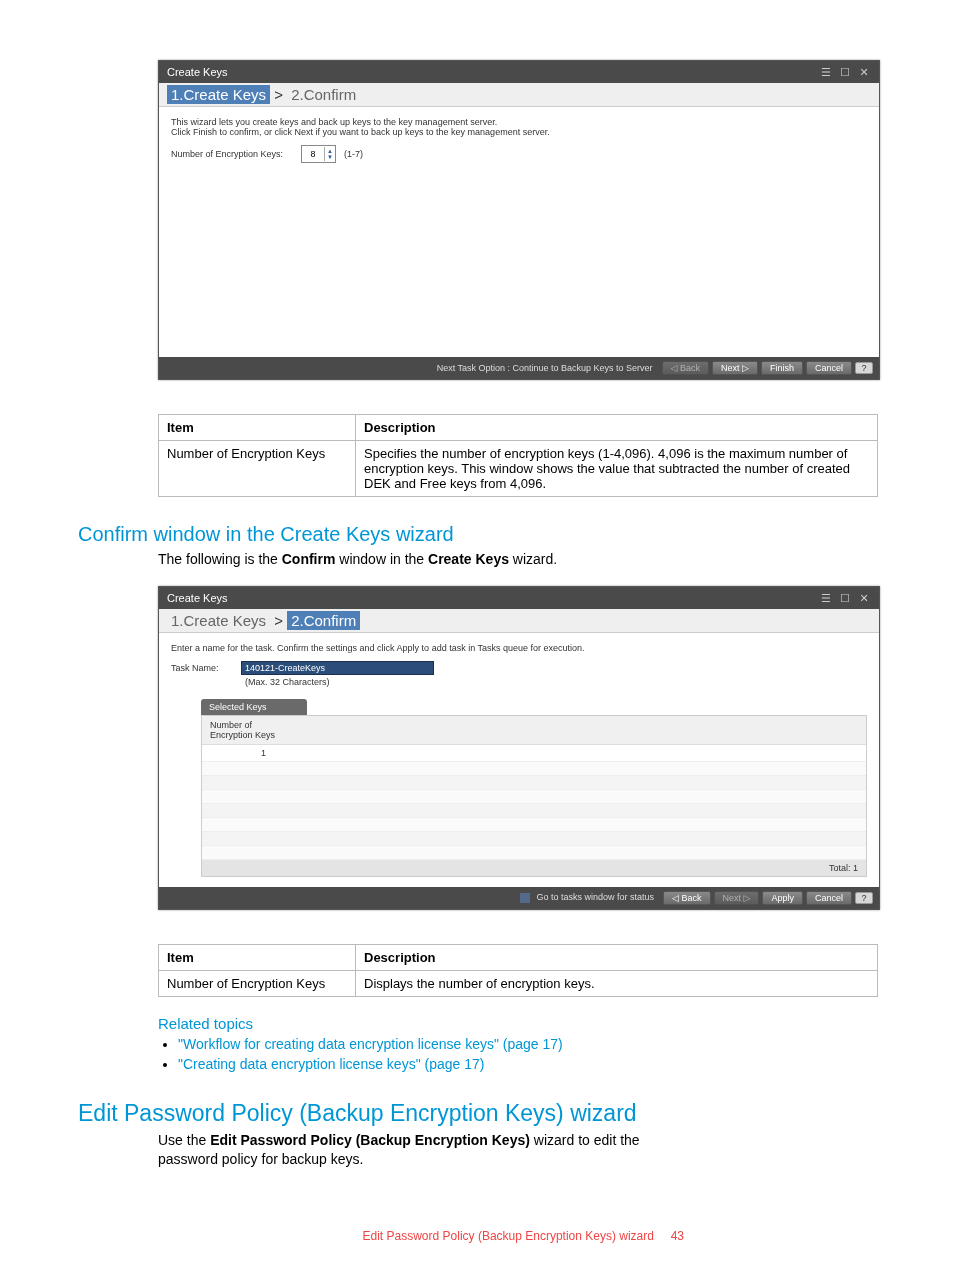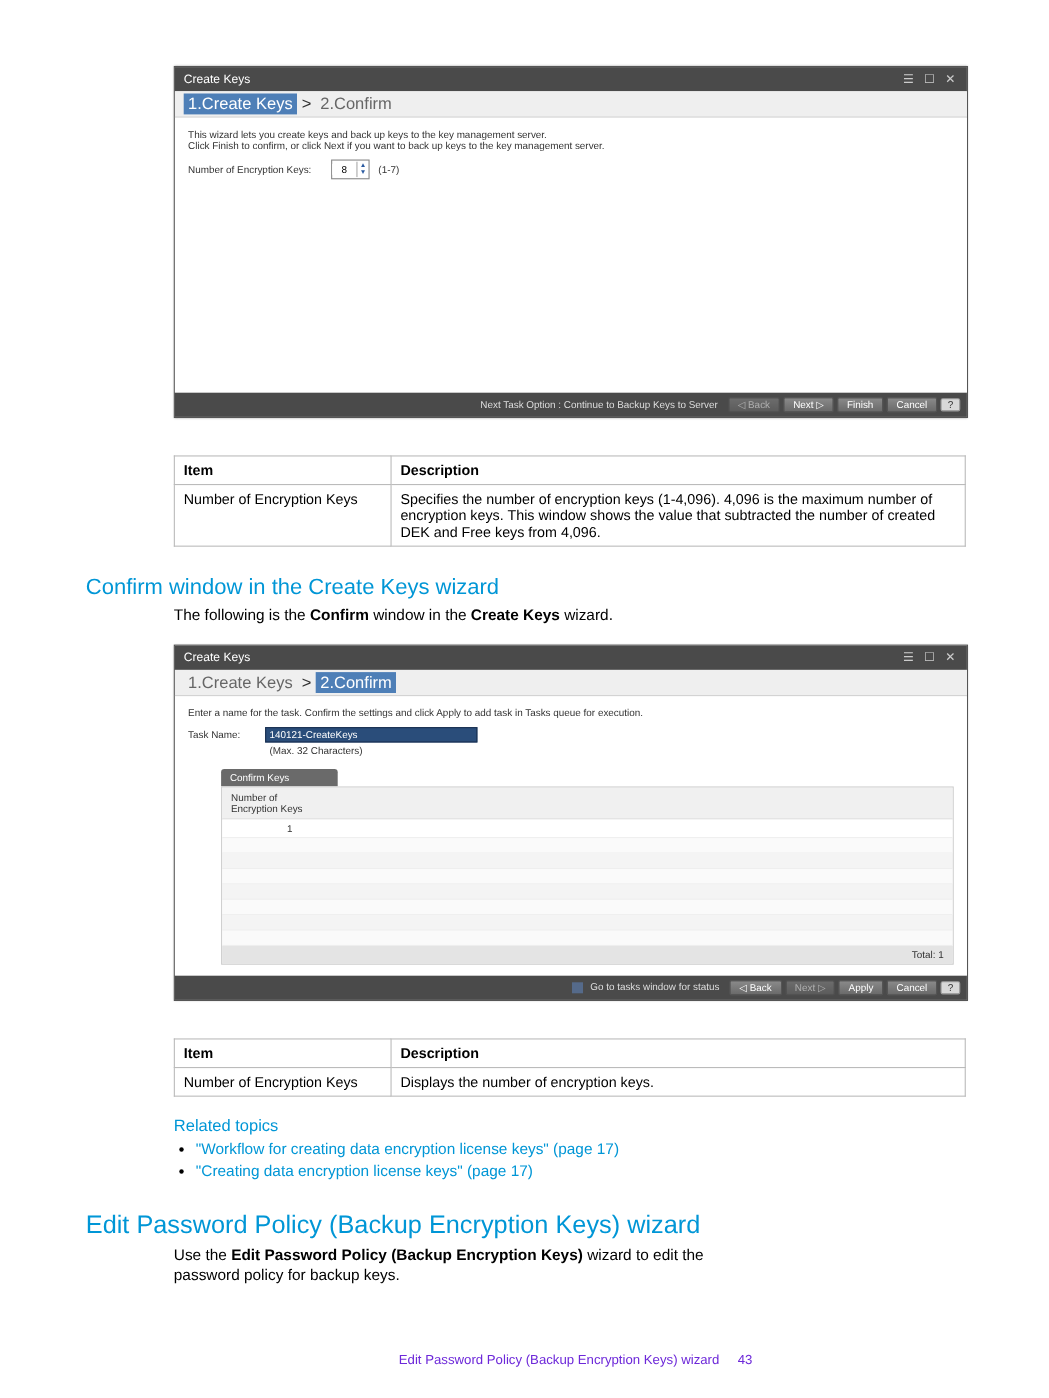--- a/index.html
+++ b/index.html
@@ -264,21 +264,21 @@
     padding: 3px 8px;
     font-size: 9px;
     color: #333;
   }
 
   .page-footer {
     position: absolute;
     bottom: 28px;
     right: 78px;
     font-size: 12px;
-    color: #6d28d9;
+    color: #ef4444;
     margin-top: 40px;
   }
 </style>
 </head>
 <body>
 
 <div class="page">
 
   <div class="wizard">
     <div class="wiz-title">
@@ -353,21 +353,21 @@
     </div>
     <div class="wiz-body wiz-body-2">
       <div>Enter a name for the task. Confirm the settings and click Apply to add task in Tasks queue for execution.</div>
       <div class="field-row">
         <span style="width:70px">Task Name:</span>
         <input class="task-input" value="140121-CreateKeys" style="">
       </div>
       <div class="max-hint">(Max. 32 Characters)</div>
 
       <div style="margin-top:12px; margin-left:30px;">
-        <div class="selected-keys-header">Confirm Keys</div>
+        <div class="selected-keys-header">Selected Keys</div>
         <div class="selected-keys-panel">
           <div class="sk-sub" style="white-space:pre-line;">Number of
 Encryption Keys</div>
           <div class="sk-val">1</div>
           <div class="sk-rows">
             <div class="r"></div>
               <div class="r"></div>
               <div class="r"></div>
             <div class="r"></div>
               <div class="r"></div>

